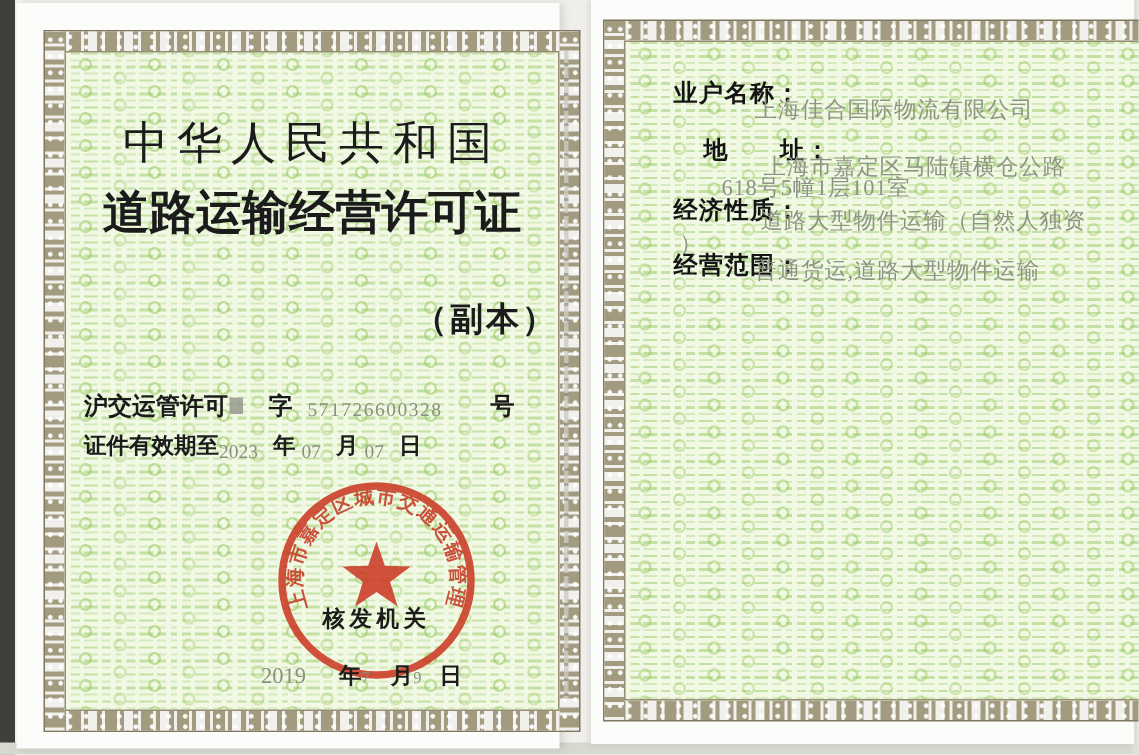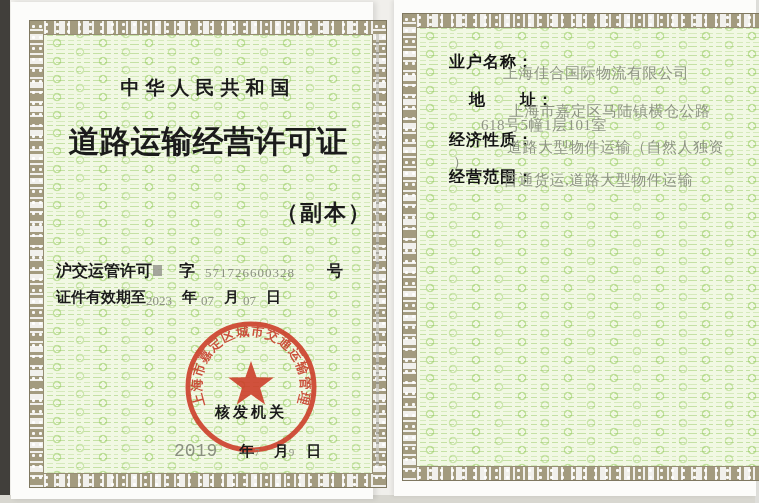--- a/index.html
+++ b/index.html
@@ -51,38 +51,38 @@
     background-image:
       radial-gradient(circle 5px at 5px 5px, rgba(0,0,0,0) 2.6px, rgba(142,199,84,.50) 3px, rgba(142,199,84,.50) 4px, rgba(0,0,0,0) 4.6px),
       radial-gradient(circle 5px at 5px 5px, rgba(0,0,0,0) 2.6px, rgba(142,199,84,.38) 3px, rgba(142,199,84,.38) 4px, rgba(0,0,0,0) 4.6px),
       repeating-linear-gradient(90deg, #f1f8e3 0 3px, rgba(0,0,0,0) 3px 9px, #f1f8e3 9px 12px, rgba(0,0,0,0) 12px 21px),
       repeating-linear-gradient(180deg, rgba(134,192,76,.42) 0 1.4px, rgba(0,0,0,0) 1.4px 4.6px, rgba(134,192,76,.26) 4.6px 5.8px, rgba(0,0,0,0) 5.8px 9px);
     background-size:46px 18px,46px 18px,37px 100%,100% 18px;
     background-position:8px 3px,31px 12px,0 0,0 0;
   }
   
   .country{position:absolute;top:40px;left:0;width:100%;text-align:center;
-    font-weight:bold;font-size:19px;letter-spacing:6px;}
+    font-weight:normal;font-size:30px;letter-spacing:6px;}
   .main-title{position:absolute;top:86px;left:0;width:100%;text-align:center;
     font-family:Liberation Sans, sans-serif;font-weight:900;font-size:31px;letter-spacing:0px;}
   .subtitle{position:absolute;top:163px;left:0;width:100%;text-align:right;
     font-weight:bold;font-size:22px;letter-spacing:2px;}
   .license-row{position:absolute;top:226px;left:12px;font-weight:bold;font-size:16px;white-space:nowrap;}
   .redact{display:inline-block;width:9px;height:11px;background:#8b8b84;opacity:.75;margin:0 3px 0 1px;vertical-align:baseline;}
   .zi{margin:0 10px 0 14px;}
   .gray-num{color:#8a9080;font-size:13px;font-weight:normal;letter-spacing:1px;position:relative;top:1px;}
   .hao{margin-left:32px;}
   .validity-row{position:absolute;top:253px;left:12px;font-weight:bold;font-size:15px;white-space:nowrap;}
   .gray-sub{color:#8a9080;font-size:13px;font-weight:normal;position:relative;top:3px;}
   .validity-row .u{margin:0 4px 0 10px;}
   .seal{position:absolute;left:132px;top:277px;width:150px;height:150px;opacity:.88;}
   .issuer{position:absolute;top:368px;left:129px;width:156px;text-align:center;
     font-weight:bold;font-size:15px;letter-spacing:3px;}
   .issue-date{position:absolute;top:406px;left:130px;font-weight:bold;font-size:15px;white-space:nowrap;}
-  .issue-date .y{color:#8a9080;font-size:18px;font-weight:normal;font-family:Liberation Mono, monospace;}
+  .issue-date .y{color:#8a9080;font-size:15px;font-weight:normal;}
   .issue-date .u1{margin-left:22px;}
   .issue-date .sm{color:#8a9080;font-size:11px;font-weight:normal;}
   .issue-date .u2{margin-left:14px;}
   .issue-date .u3{margin-left:12px;}
   
   .f-label{position:absolute;font-family:"Liberation Sans",sans-serif;
     font-weight:bold;font-size:16px;color:#141414;letter-spacing:1px;white-space:nowrap;}
   .f-value{position:absolute;color:#8e9484;font-size:15px;letter-spacing:.5px;white-space:nowrap;}
 </style>
 </head>

